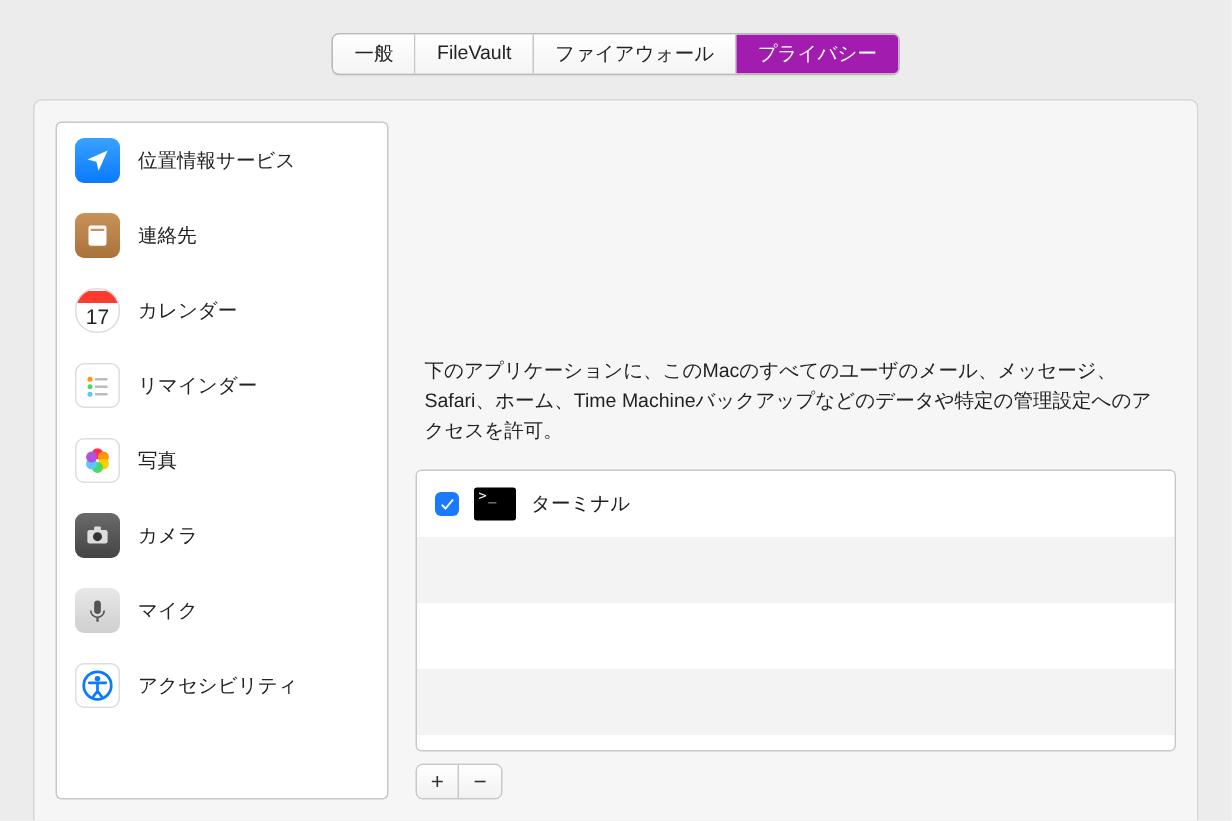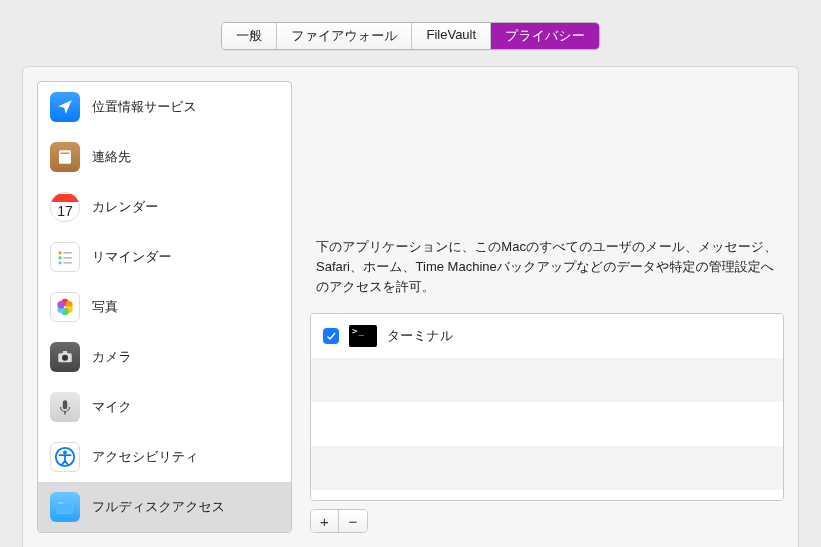--- a/index.html
+++ b/index.html
@@ -45,21 +45,21 @@
     bottom: 0;
     background: #f6f6f6;
     border: 1px solid #d6d6d6;
     border-bottom: none;
     border-radius: 6px 6px 0 0;
     display: flex;
     padding: 14px;
     gap: 18px;
   }
   .sidebar {
-    width: 255px;
+    width: 222px;
     background: #fff;
     border: 1px solid #c8c8c8;
     border-radius: 4px;
     overflow: hidden;
     display: flex;
     flex-direction: column;
   }
   .side-item {
     display: flex;
     align-items: center;
@@ -155,22 +155,22 @@
     background: linear-gradient(#fff,#f1f1f1);
   }
   .ar-btn:last-child{border-right:none;}
 </style>
 </head>
 <body>
 
 <div class="tabs">
   <div class="tabs-inner">
     <div class="tab">一般</div>
+    <div class="tab">FileVault</div>
     <div class="tab">ファイアウォール</div>
-    <div class="tab">FileVault</div>
     <div class="tab active">プライバシー</div>
   </div>
 </div>
 
 <div class="panel">
 
   <div class="sidebar">
 
     <div class="side-item">
       <div class="icon-box ic-location">
@@ -255,29 +255,20 @@
       <div class="icon-box ic-accessibility">
         <svg viewBox="0 0 24 24" width="22" height="22">
             <circle cx="12" cy="12" r="10" fill="none" stroke="#0a7aff" stroke-width="2"></circle>
             <circle cx="12" cy="7" r="2" fill="#0a7aff"></circle>
             <path d="M6 10h12M12 10v6m-3 4l3-4 3 4" stroke="#0a7aff" stroke-width="2" fill="none" stroke-linecap="round"></path>
           </svg>
       </div>
       <span>アクセシビリティ</span>
     </div>
 
-    <div class="side-item selected">
-      <div class="icon-box ic-disk">
-        <svg viewBox="0 0 24 24" width="20" height="20" fill="#fff">
-            <path d="M3 6h6l2 2h10v10a2 2 0 01-2 2H3z" fill="#8fd4ff"></path>
-            <path d="M3 8h18v10a2 2 0 01-2 2H5a2 2 0 01-2-2z" fill="#4db8ff"></path>
-          </svg>
-      </div>
-      <span>フルディスクアクセス</span>
-    </div>
 
   </div>
 
   <div class="right">
     <div class="desc">下のアプリケーションに、このMacのすべてのユーザのメール、メッセージ、Safari、ホーム、Time Machineバックアップなどのデータや特定の管理設定へのアクセスを許可。</div>
 
     <div class="app-list">
       <div class="app-row">
         <div class="chk">
           <svg viewBox="0 0 24 24">

